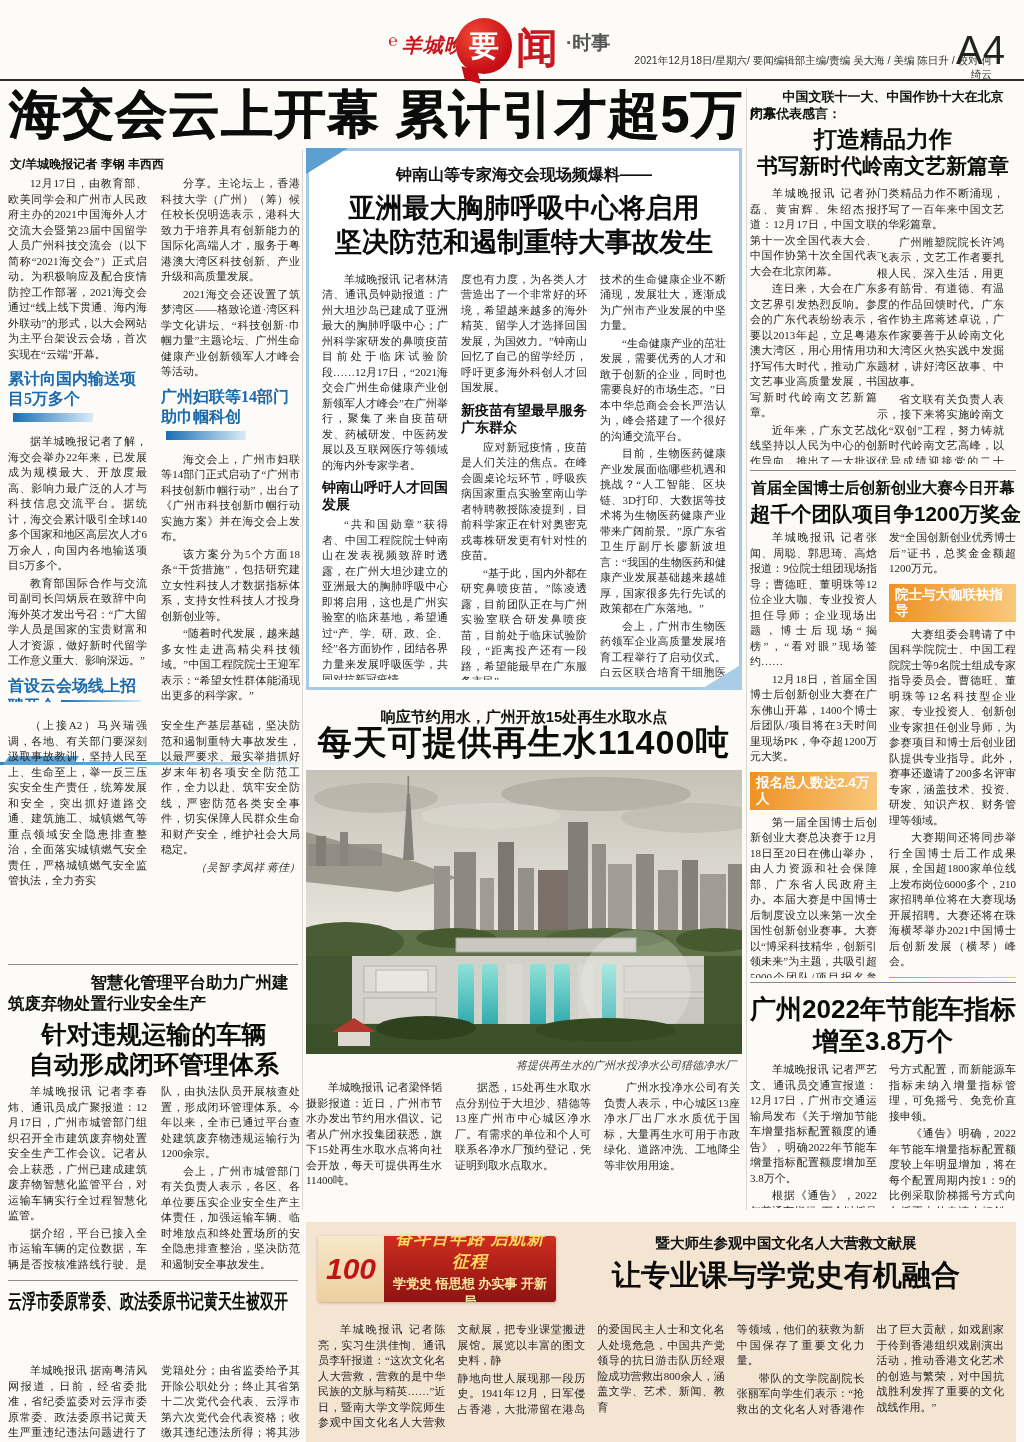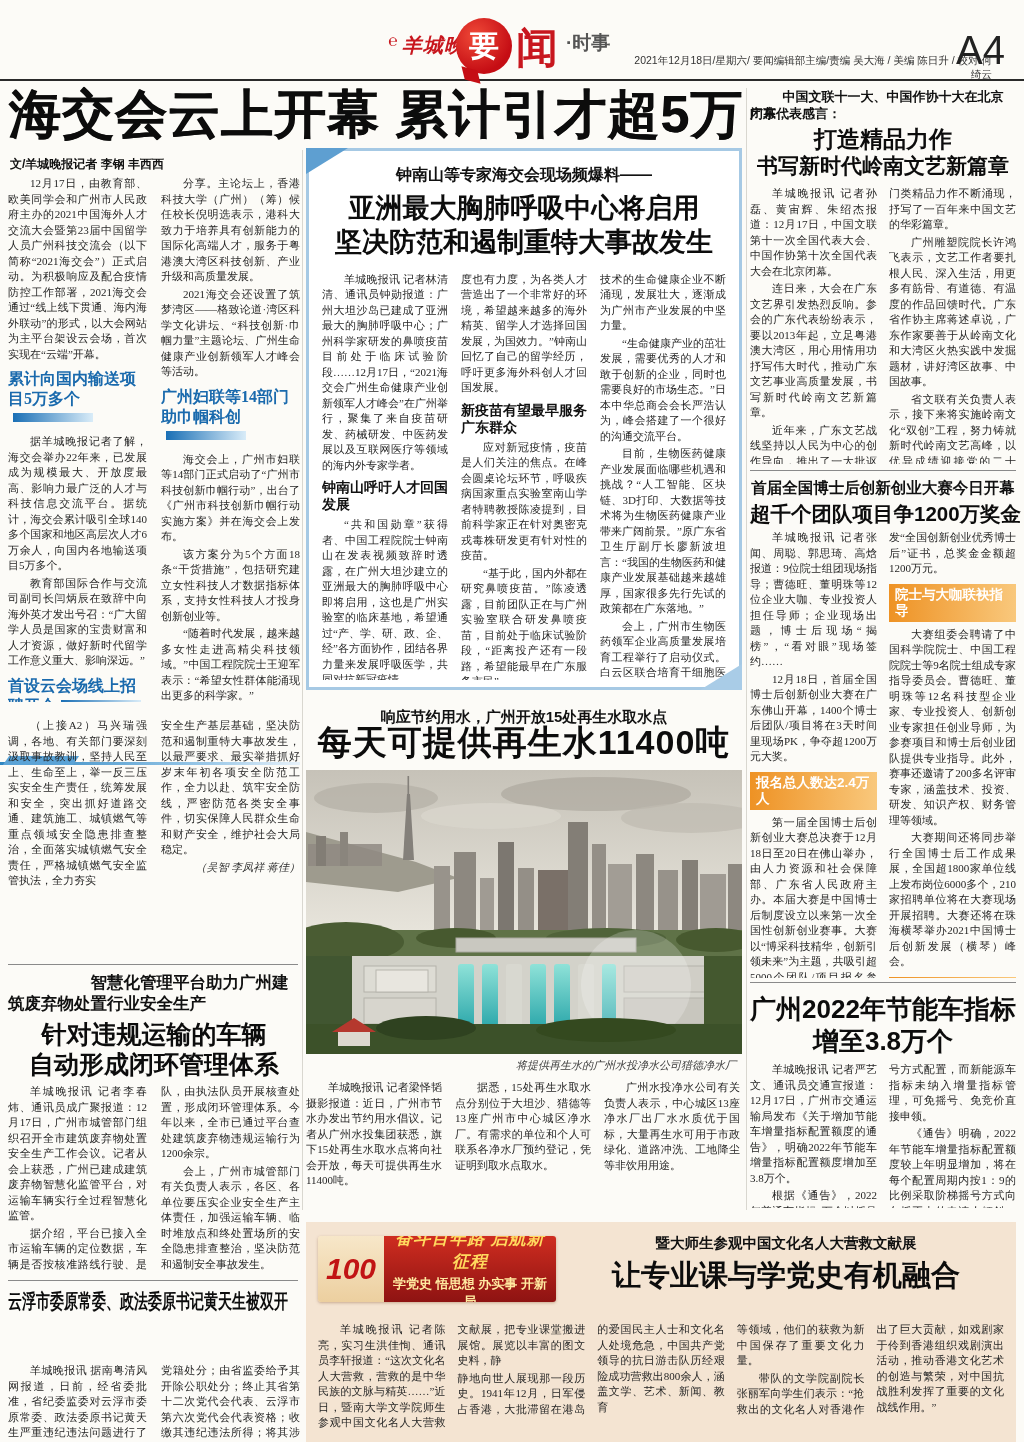--- a/index.html
+++ b/index.html
@@ -249,21 +249,21 @@
     </div>
     <div class="col" style="width:136px;height:114px;">
       <p>广州水投净水公司有关负责人表示，中心城区13座净水厂出厂水水质优于国标，大量再生水可用于市政绿化、道路冲洗、工地降尘等非饮用用途。</p>
     </div>
   </div>
 
   <div class="abs kicker" style="left:750px;top:88px;width:266px;font-size:13px;line-height:17px;text-indent:2.5em;">中国文联十一大、中国作协十大在北京闭幕，</div>
   <div class="abs kicker" style="left:750px;top:105px;width:266px;font-size:13px;">广东代表感言：</div>
   <div class="abs hl center" style="left:750px;top:124px;width:266px;font-size:23px;">打造精品力作</div>
   <div class="abs hl center" style="left:750px;top:152px;width:266px;font-size:21px;">书写新时代岭南文艺新篇章</div>
-  <div class="abs cols body-txt" style="left:750px;top:186px;width:266px;height:278px;gap:12px;">
+  <div class="abs cols body-txt" style="left:750px;top:186px;width:266px;height:278px;gap:0;">
     <div class="col" style="width:127px;height:278px;">
       <p>羊城晚报讯 记者孙磊、黄宙辉、朱绍杰报道：12月17日，中国文联第十一次全国代表大会、中国作协第十次全国代表大会在北京闭幕。</p>
       <p>连日来，大会在广东文艺界引发热烈反响。参会的广东代表纷纷表示，要以2013年起，立足粤港澳大湾区，用心用情用功抒写伟大时代，推动广东文艺事业高质量发展，书写新时代岭南文艺新篇章。</p>
       <p>近年来，广东文艺战线坚持以人民为中心的创作导向，推出了一大批讴歌党、讴歌祖国、讴歌人民的精品力作，各文艺</p>
     </div>
     <div class="col" style="width:127px;height:278px;">
       <p style="text-indent:0;">门类精品力作不断涌现，抒写了一百年来中国文艺的华彩篇章。</p>
       <p>广州雕塑院院长许鸿飞表示，文艺工作者要扎根人民、深入生活，用更多有筋骨、有道德、有温度的作品回馈时代。广东省作协主席蒋述卓说，广东作家要善于从岭南文化和大湾区火热实践中发掘题材，讲好湾区故事、中国故事。</p>
       <p>省文联有关负责人表示，接下来将实施岭南文化“双创”工程，努力铸就新时代岭南文艺高峰，以优异成绩迎接党的二十大。</p>
     </div>

